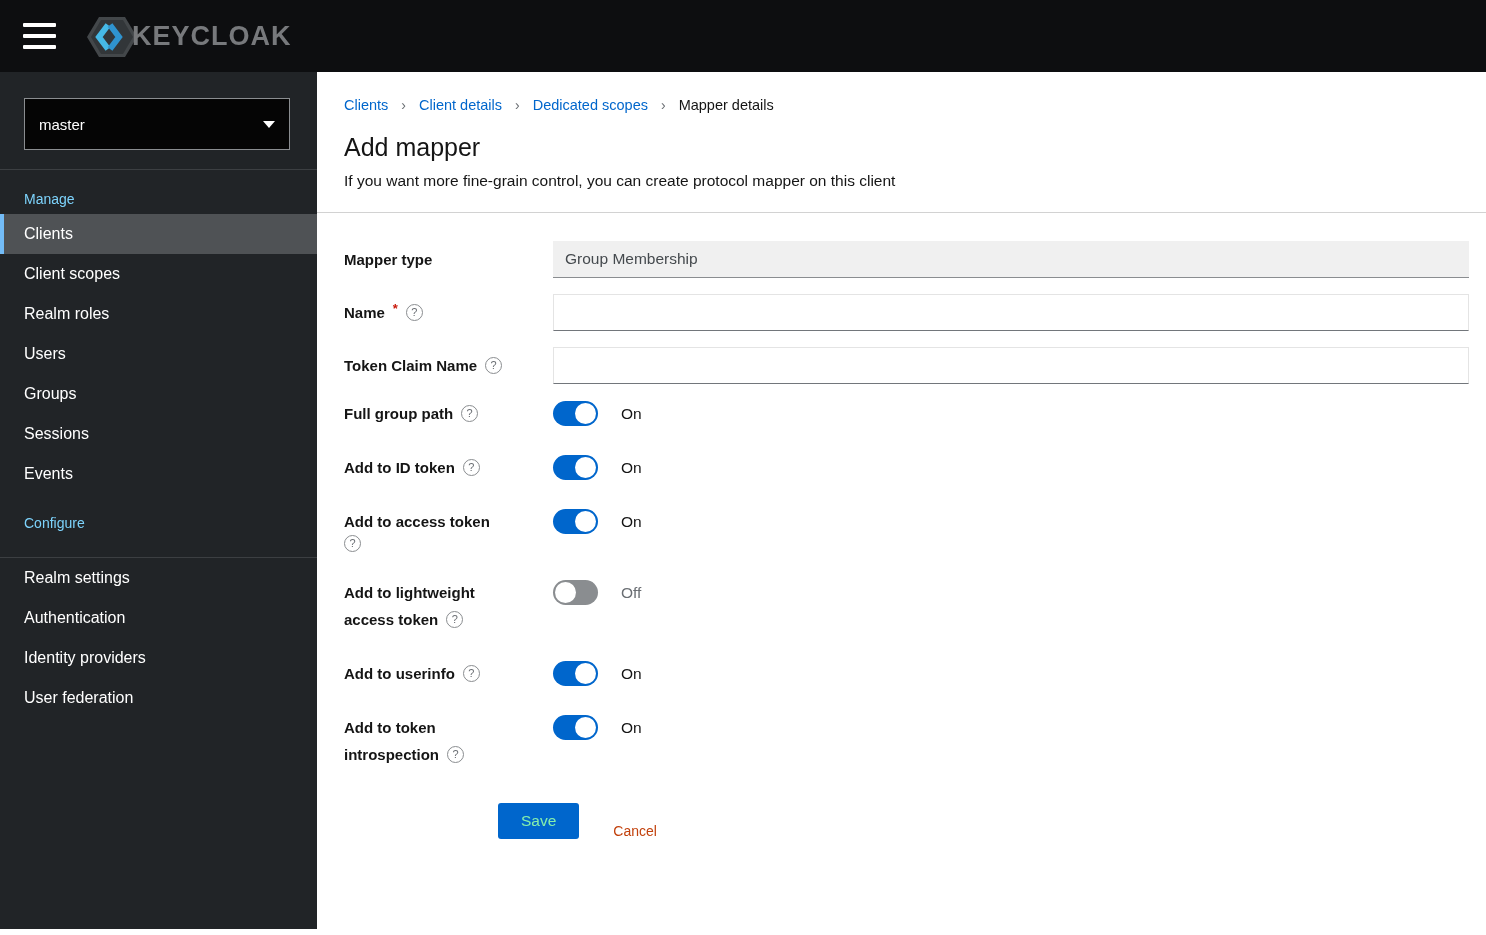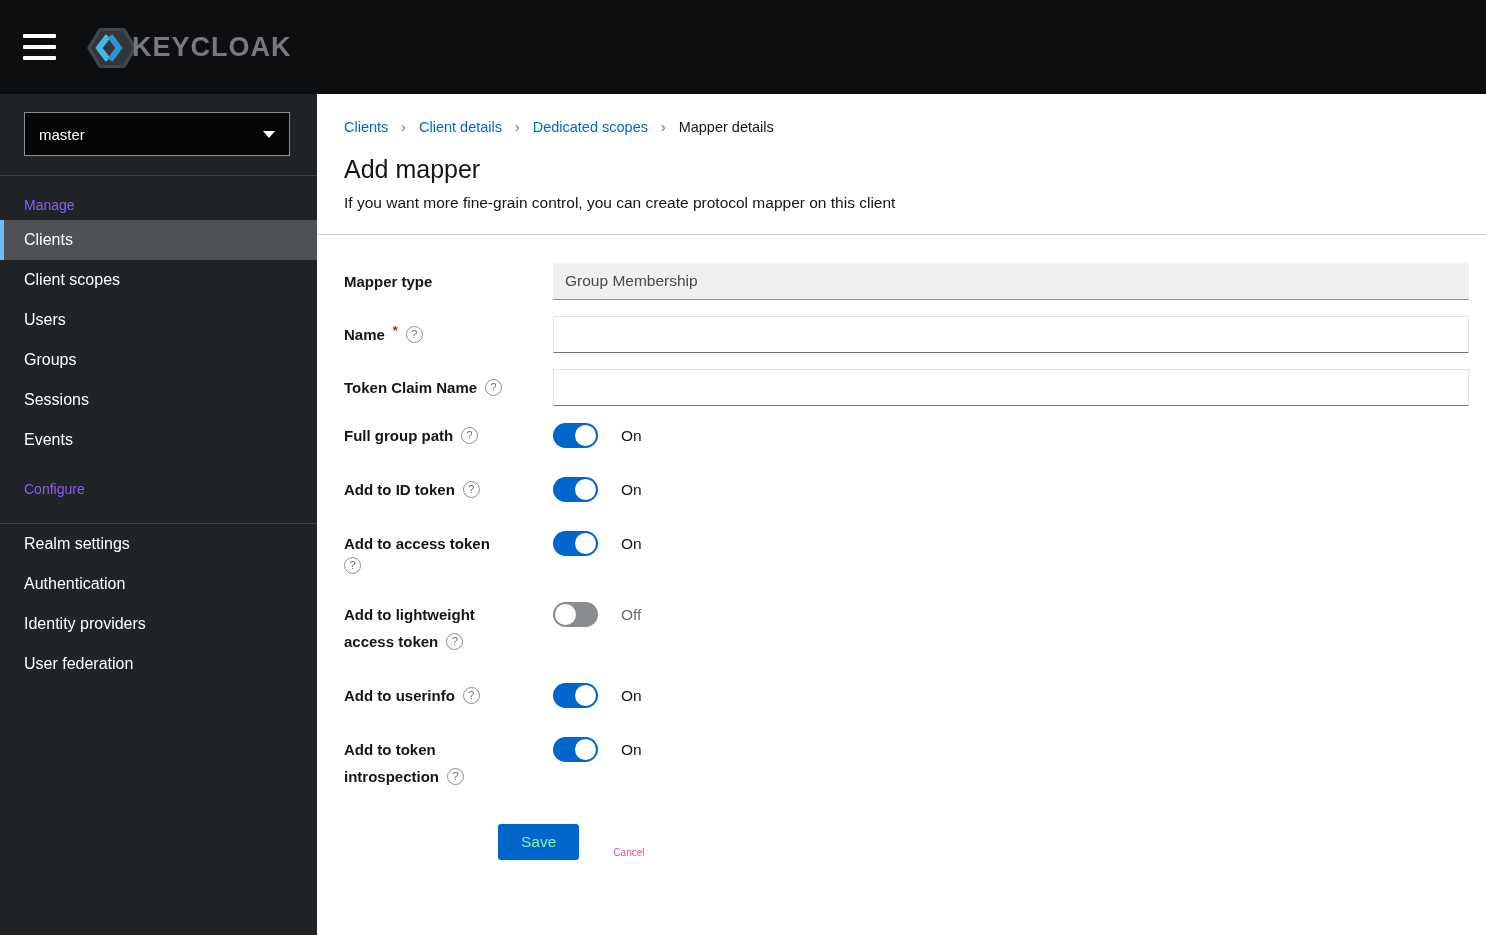--- a/index.html
+++ b/index.html
@@ -5,53 +5,53 @@
   * { box-sizing: border-box; }
   html,body { margin:0; padding:0; }
   body {
     width:1486px; height:935px; overflow:hidden;
     font-family:"Liberation Sans", sans-serif;
     background:#ffffff; color:#151515;
   }
 
   
   .masthead {
-    height:94px; background:#0d0e10;
+    height:72px; background:#0d0e10;
     display:flex; align-items:center; padding-left:21px;
   }
   .hamburger {
     background:none; border:none; padding:6px 2px; cursor:pointer;
     display:flex; flex-direction:column; gap:7px;
   }
   .hamburger .bar { width:33px; height:4px; background:#ffffff; border-radius:1px; }
   .brand { display:flex; align-items:center; margin-left:28px; cursor:pointer; }
   .brand svg { display:block; }
   .brand-text {
     color:#77797c; font-size:27px; font-weight:700; letter-spacing:1px;
     margin-left:-6px;
   }
 
   
   .app { display:flex; height:857px; }
 
   
   .sidebar { width:317px; flex-shrink:0; background:#212427; overflow:hidden; }
   .realm-box {
-    margin:18px 27px 0 24px; height:44px; background:#050505;
+    margin:26px 27px 0 24px; height:52px; background:#050505;
     border:1px solid #8a8d90; display:flex; align-items:center;
     justify-content:space-between; padding:0 14px; cursor:pointer;
   }
   .realm-value { color:#ffffff; font-size:15px; }
   .caret-down {
     width:0; height:0; border-left:6px solid transparent;
     border-right:6px solid transparent; border-top:7px solid #ffffff;
   }
   .side-divider { border:none; border-top:1px solid #3c3f42; margin:19px 0 0 0; }
   .nav-section-label {
-    padding:21px 24px 7px 24px; color:#8b5cf6; font-size:14px;
+    padding:21px 24px 7px 24px; color:#7dd3fc; font-size:14px;
   }
   .nav-item {
     display:block; padding:11px 24px; color:#ffffff; font-size:16px;
     text-decoration:none; cursor:pointer;
   }
   .nav-item.selected { background:#4f5255; box-shadow:inset 4px 0 0 0 #73bcf7; }
 
   
   .content { flex:1; background:#ffffff; }
   .breadcrumb {
@@ -108,21 +108,21 @@
   .toggle-state { font-size:15.5px; }
   .toggle-state.on  { color:#151515; }
   .toggle-state.off { color:#6a6e73; }
 
   .actions { margin-left:181px; margin-top:34px; display:flex; align-items:center; }
   .save-btn {
     background:#0066cc; color:#86efac; border:none; border-radius:3px;
     font-size:15.5px; padding:9px 23px; cursor:pointer;
     font-family:"Liberation Sans", sans-serif;
   }
-  .cancel-link { color:#ec4899; font-size:10px; margin-left:34px;
+  .cancel-link { color:#c2410c; font-size:14px; margin-left:34px;
     text-decoration:none; cursor:pointer;margin-top:21px; }
 </style>
 </head>
 <body>
 
 <header class="masthead">
   <button class="hamburger">
     <span class="bar"></span>
     <span class="bar"></span>
     <span class="bar"></span>
@@ -145,20 +145,21 @@
     <div class="realm-box">
       <span class="realm-value">master</span>
       <span class="caret-down"></span>
     </div>
     <div id="side-nav">
         <div class="nav-section">
           <hr class="side-divider">
           <div class="nav-section-label">Manage</div>
           <a class="nav-item selected" href="#">Clients</a>
           <a class="nav-item" href="#">Client scopes</a>
+          <a class="nav-item" href="#">Realm roles</a>
           <a class="nav-item" href="#">Users</a>
           <a class="nav-item" href="#">Groups</a>
           <a class="nav-item" href="#">Sessions</a>
           <a class="nav-item" href="#">Events</a>
         </div>
         <div class="nav-section">
           <div class="nav-section-label">Configure</div>
           <hr class="side-divider">
           <a class="nav-item" href="#">Realm settings</a>
           <a class="nav-item" href="#">Authentication</a>

